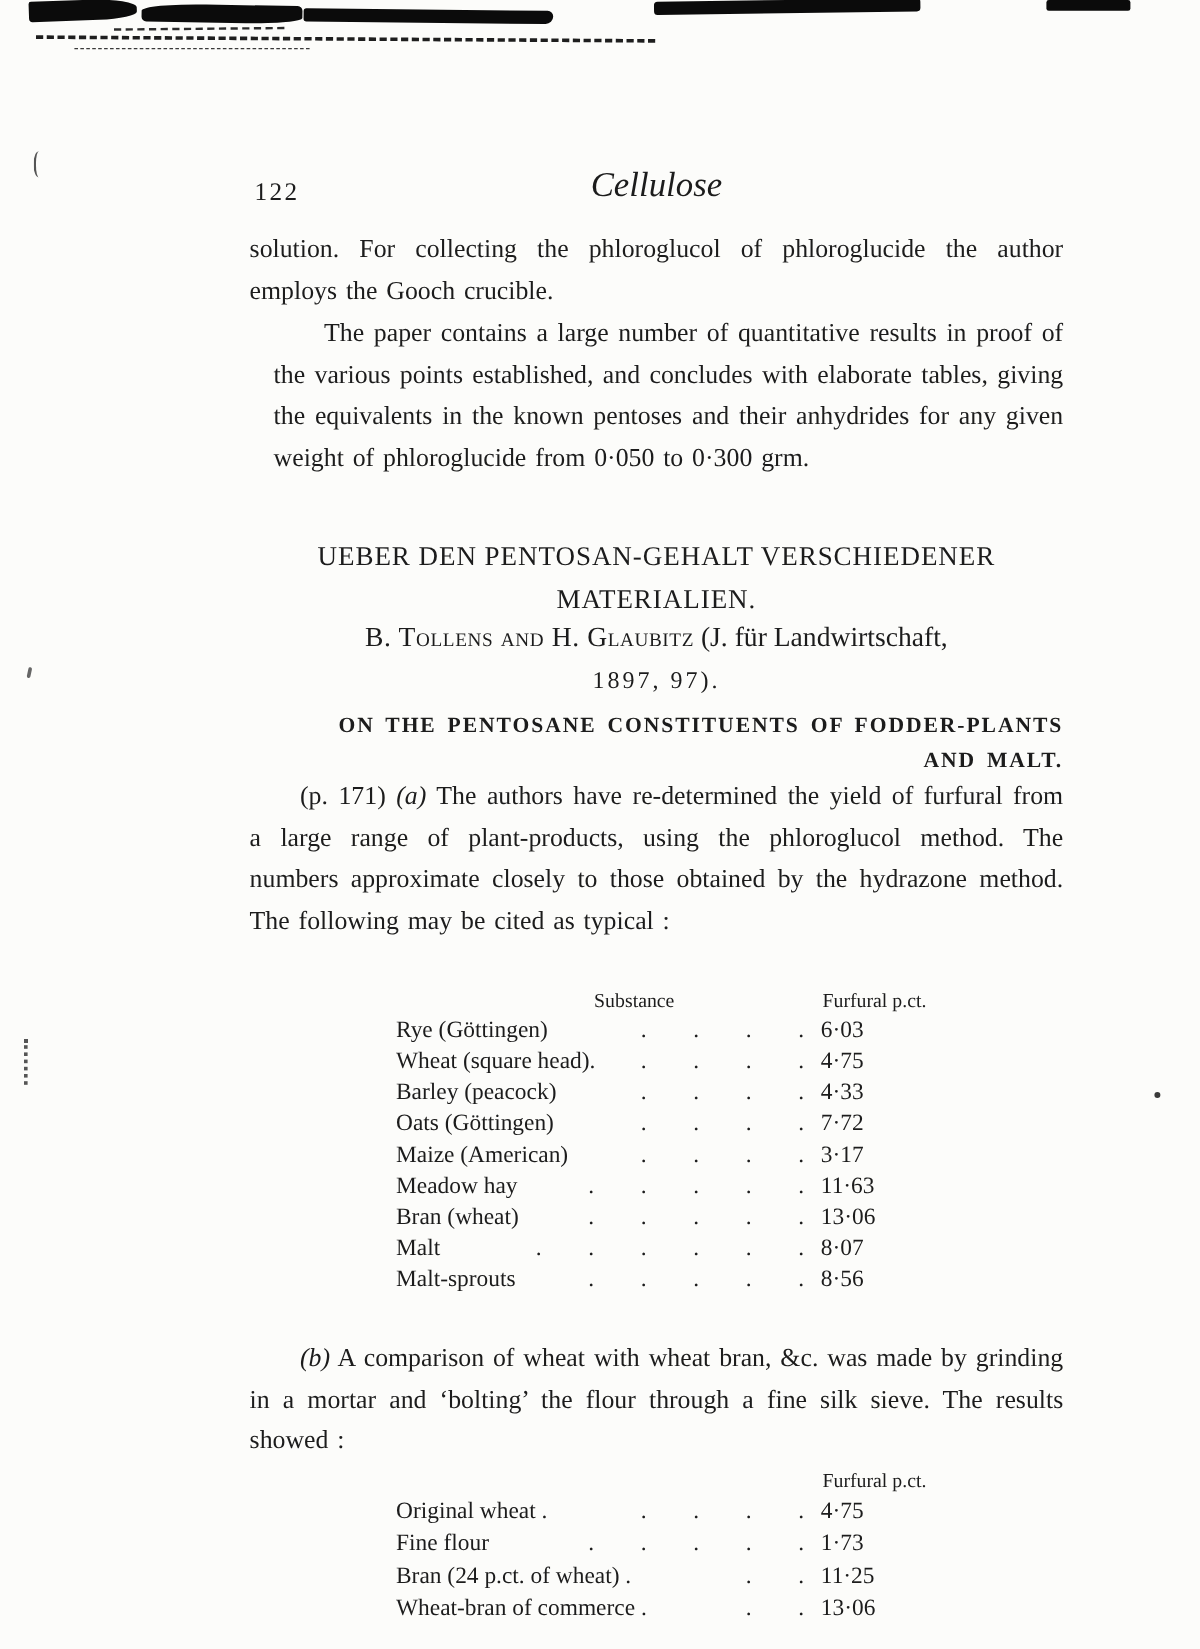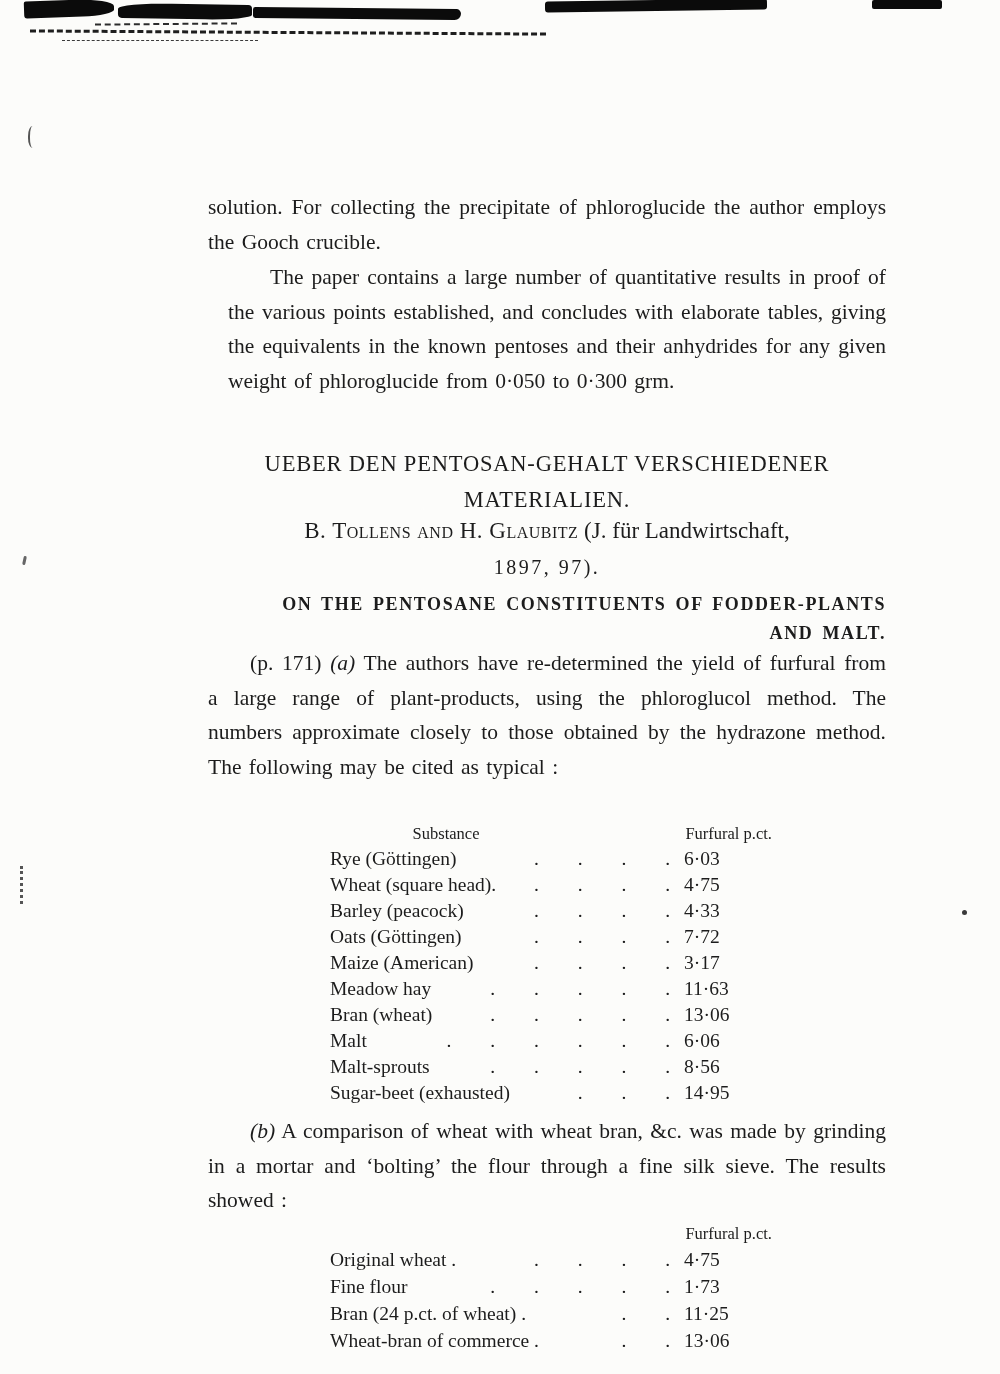--- a/index.html
+++ b/index.html
@@ -50,21 +50,21 @@
   #blk-year { top:418px; text-align:center; font-size:20px; letter-spacing:2.5px; }
   #blk-subtitle { top:452px; text-align:right; font-weight:700; font-size:18px; line-height:29px; letter-spacing:1.6px; word-spacing:3px; }
 
   #blk-para-a { top:508px; }
   #blk-para-b { top:976px; }
 
   .ptable { position:absolute; left:122px; width:442px; }
   #blk-t1 { top:684px; }
   #blk-t2 { top:1084px; }
   .thead { display:flex; font-size:16.5px; line-height:24px; }
-  .th1 { width:232px; text-align:center; }
+  .th1 { width:232px; text-align:right; }
   .th2 { flex:1; text-align:right; }
   .trow { display:flex; align-items:baseline; font-size:19.5px; line-height:26px; }
   #blk-t2 .trow { line-height:27px; }
   .tlabel { white-space:nowrap; }
   .tdots { flex:1; text-align:right; word-spacing:34px; padding-right:14px; overflow:hidden; white-space:nowrap; }
   .tval { width:88px; padding-right:24px; white-space:nowrap; }
 </style>
 </head>
 <body>
 
@@ -78,22 +78,26 @@
   <div class="art art-dash2"></div>
   <div class="art art-dash3"></div>
   <div class="art art-paren"></div>
   <div class="art art-comma"></div>
   <div class="art art-colon"></div>
   <div class="art art-dot"></div>
 </div>
 
 <div class="text-area">
 
+  <div class="blk page-head">
+    <span class="page-num">122</span>
+    <span class="running-title">Cellulose</span>
+  </div>
 
-  <p class="blk body" id="blk-p1">solution. For collecting the precipitate of phloroglucide the author employs the Gooch crucible.</p>
+  <p class="blk body" id="blk-p1">solution. For collecting the phloroglucol of phloroglucide the author employs the Gooch crucible.</p>
   <p class="blk body indent" id="blk-p2">The paper contains a large number of quantitative results in proof of the various points established, and concludes with elaborate tables, giving the equivalents in the known pentoses and their anhydrides for any given weight of phloroglucide from 0·050 to 0·300 grm.</p>
 
   <div class="blk" id="blk-authors">
     <span class="sc">B. Tollens and H. Glaubitz</span><span> (J. für Landwirtschaft,</span>
   </div>
 
   <div class="blk wide" id="blk-title">
     <span>UEBER DEN PENTOSAN-GEHALT VERSCHIEDENER</span><br>
     <span>MATERIALIEN.</span>
   </div>
@@ -142,31 +146,26 @@
         <span class="tval">11·63</span>
       </div>
     <div class="trow">
         <span class="tlabel">Bran (wheat)</span>
         <span class="tdots">. . . . .</span>
         <span class="tval">13·06</span>
       </div>
     <div class="trow">
         <span class="tlabel">Malt</span>
         <span class="tdots">. . . . . .</span>
-        <span class="tval">6·06</span>
+        <span class="tval">8·07</span>
       </div>
     <div class="trow">
         <span class="tlabel">Malt-sprouts</span>
         <span class="tdots">. . . . .</span>
         <span class="tval">8·56</span>
-      </div>
-    <div class="trow">
-        <span class="tlabel">Sugar-beet (exhausted)</span>
-        <span class="tdots">. . .</span>
-        <span class="tval">14·95</span>
       </div>
   </div>
 
   <p class="blk body indent" id="blk-para-b"><span class="it">(b)</span><span> A comparison of wheat with wheat bran, &amp;c. was made by grinding in a mortar and ‘bolting’ the flour through a fine silk sieve. The results showed :</span></p>
 
   <div class="ptable" id="blk-t2">
     <div class="thead">
       <span class="th1"></span>
       <span class="th2">Furfural p.ct.</span>
     </div>

